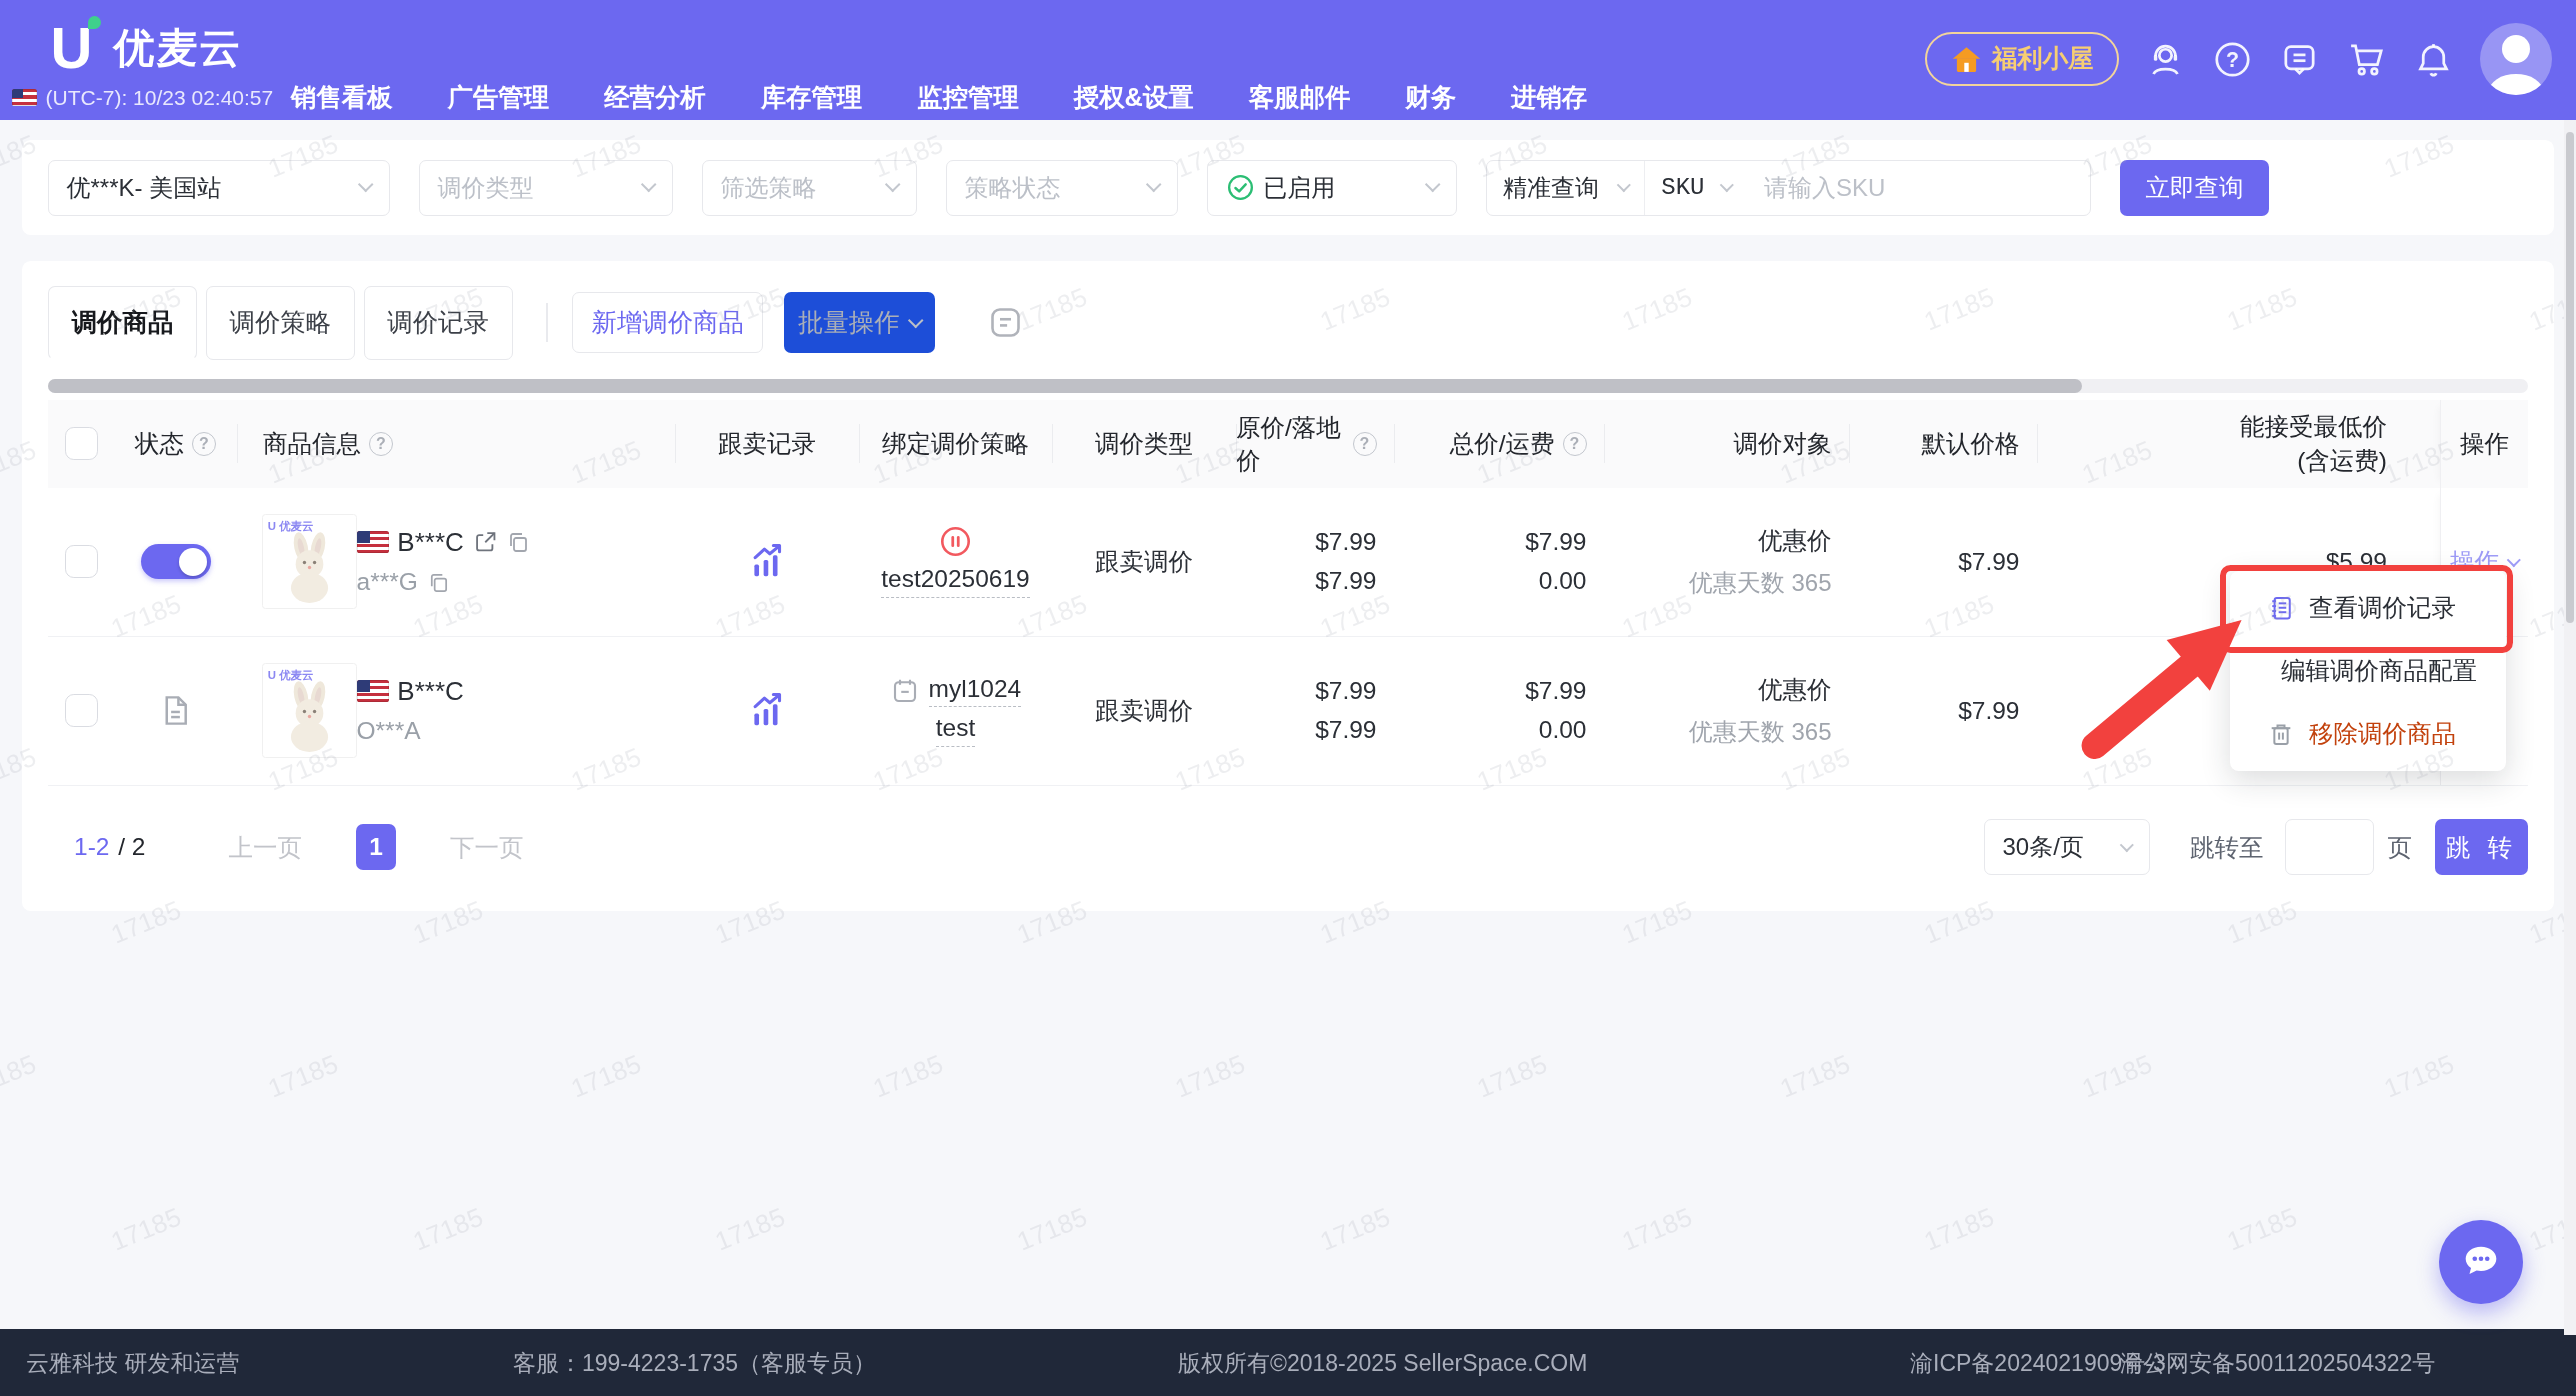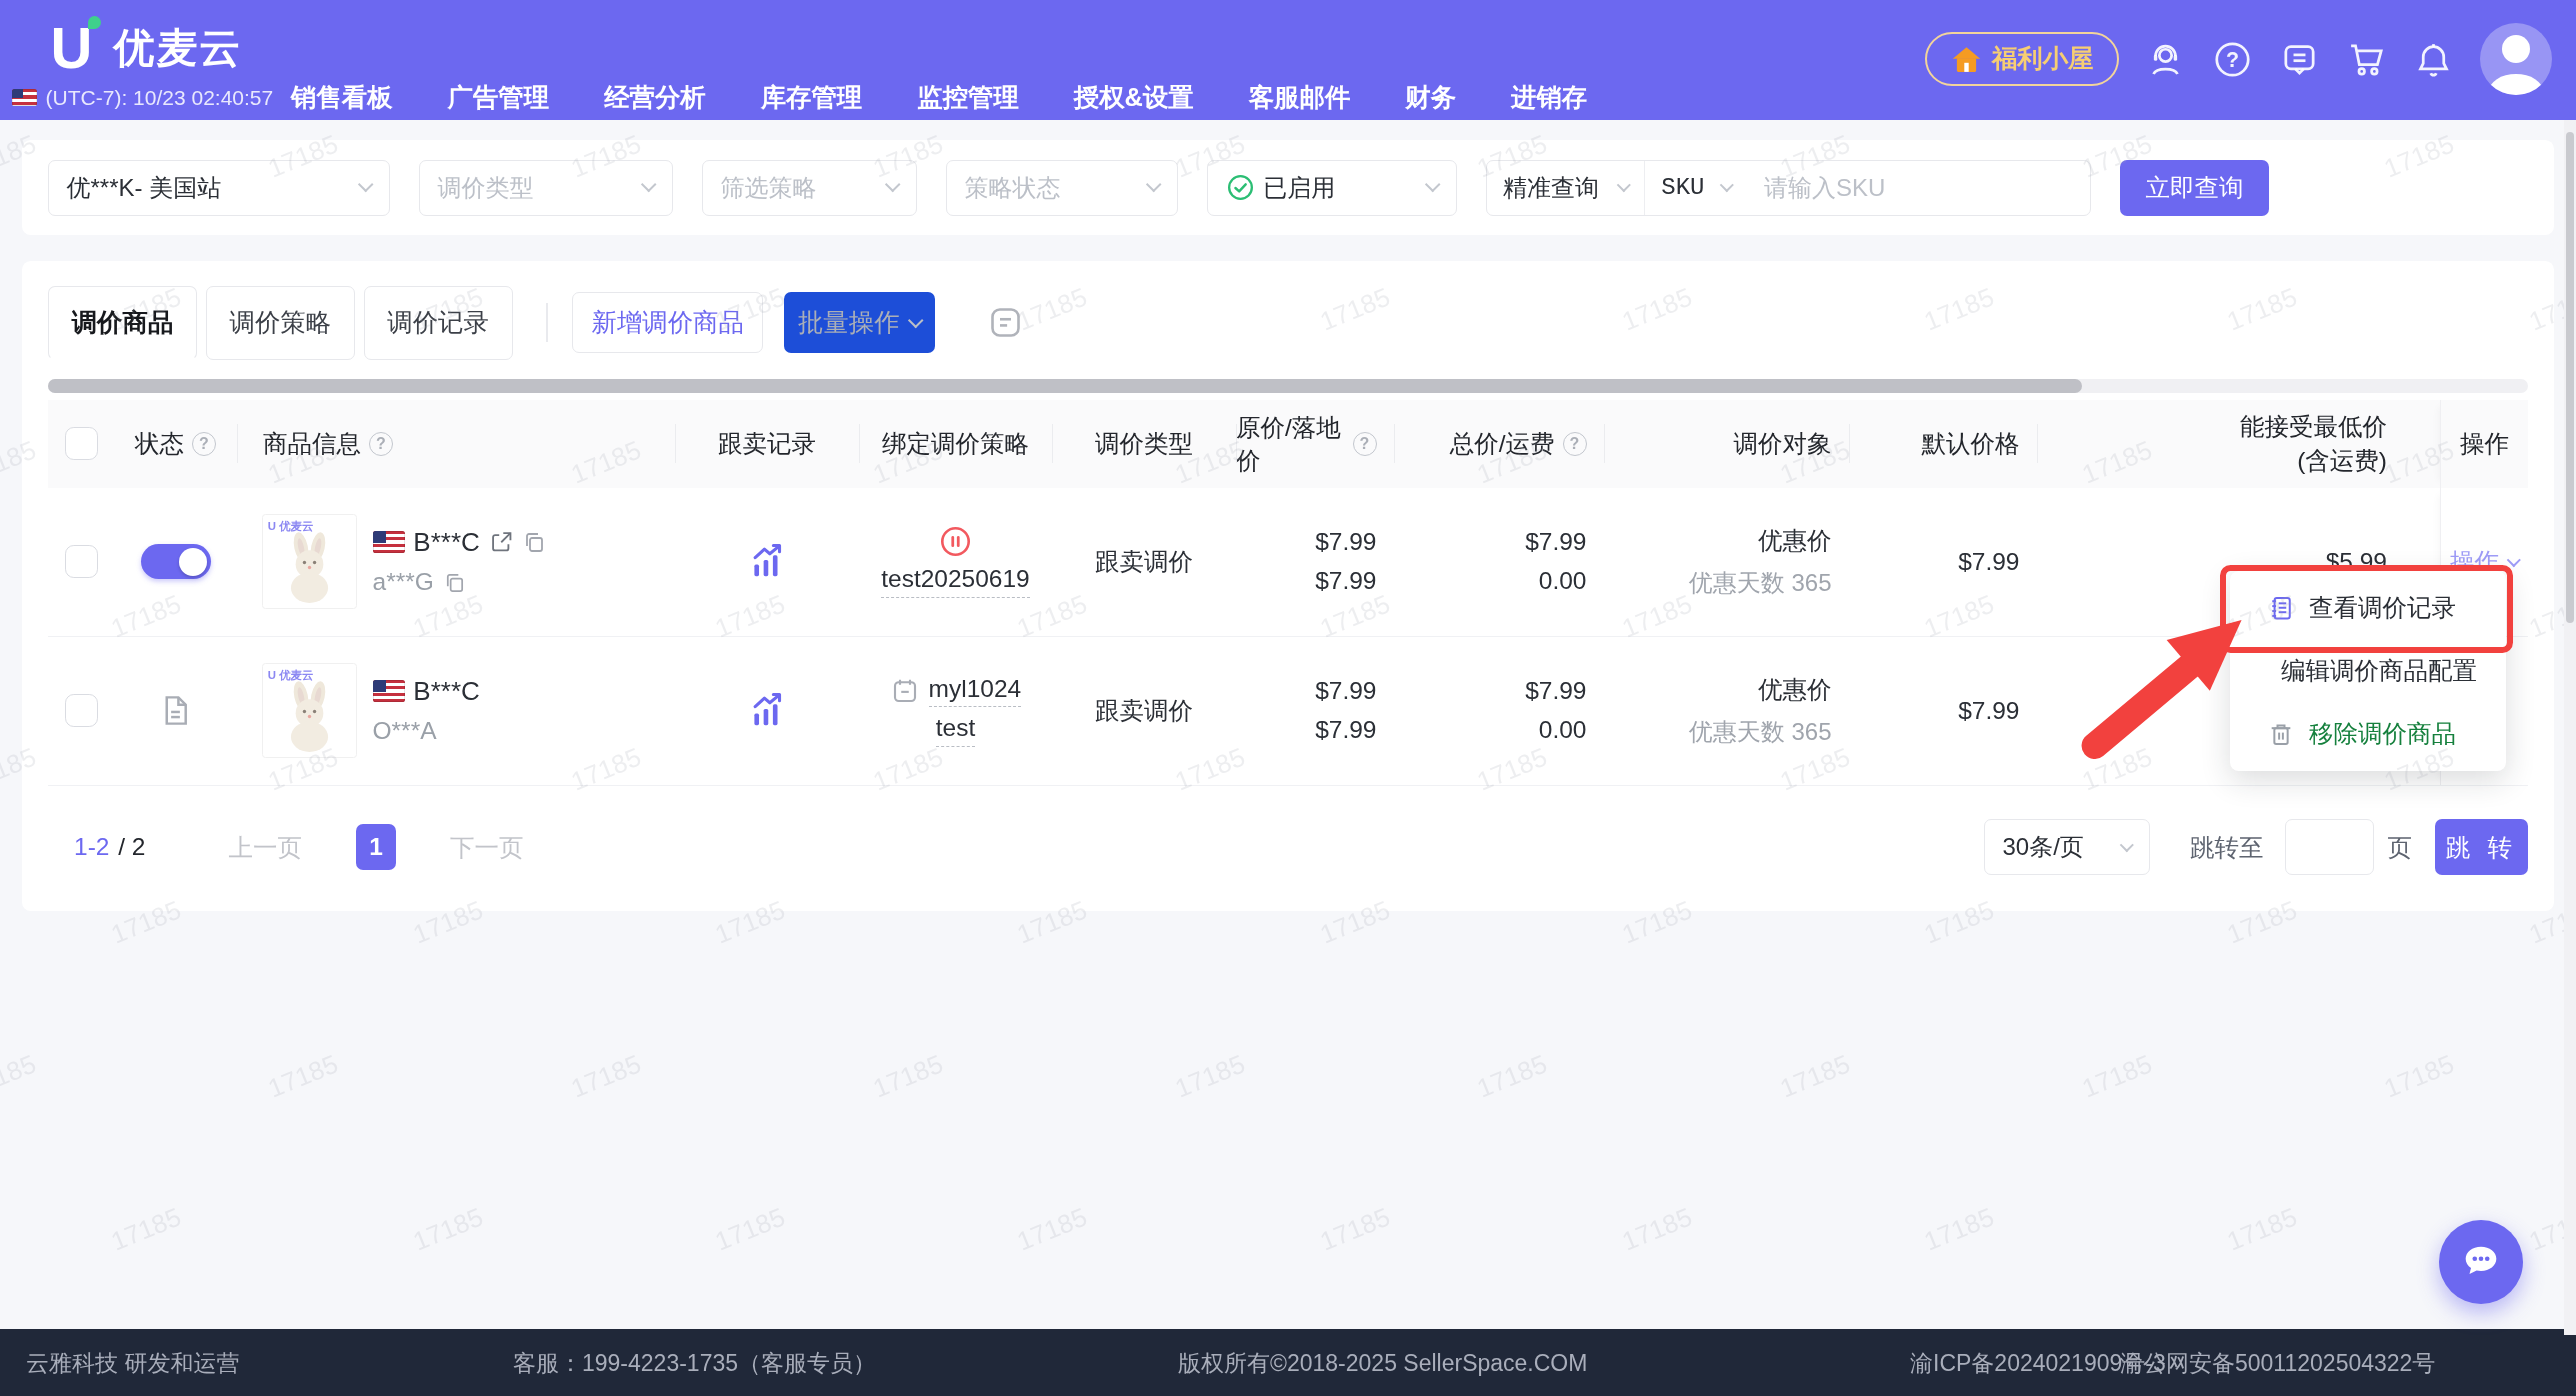--- a/index.html
+++ b/index.html
@@ -73,21 +73,21 @@
   .hcell.right{justify-content:flex-end;padding-right:17.5px;}
   .hcell.vl::before{content:'';position:absolute;left:0;top:24.5px;height:39px;width:0.9px;background:#EBECEF;}
   .minhdr{text-align:right;line-height:1.35;}
   .col-action{border-left:0.9px solid #EFEFF2;box-shadow:-7px 0 8.8px -7px rgba(0,0,0,.05);height:100%;display:flex;align-items:center;justify-content:center;}
   .trow{height:149px;border-bottom:0.9px solid var(--line);font-size:24.5px;}
   .ccenter{display:flex;align-items:center;justify-content:center;height:100%;}
   .cright{display:flex;flex-direction:column;align-items:flex-end;justify-content:center;padding-right:17.5px;gap:10.5px;height:100%;}
   .cb{width:33px;height:33px;border:1.8px solid #DADCE2;border-radius:8.8px;background:#fff;cursor:pointer;}
   .toggle{width:70px;height:35px;border-radius:17.5px;background:var(--primary);position:relative;cursor:pointer;box-shadow:0 2.6px 5.3px rgba(108,104,240,.35);}
   .toggle::after{content:'';position:absolute;right:3.5px;top:3.5px;width:28px;height:28px;border-radius:50%;background:#fff;box-shadow:0 1.8px 3.5px rgba(0,0,0,.2);}
-  .product{display:flex;align-items:center;gap:16px;padding-left:24.5px;height:100%;}
+  .product{display:flex;align-items:center;padding-left:24.5px;height:100%;}
   .pimg{width:95px;height:95px;background:#fff;border:0.9px solid #F0F0F0;border-radius:3.5px;position:relative;flex:0 0 auto;display:flex;align-items:flex-end;justify-content:center;}
   .imgwm{position:absolute;left:5.3px;top:3.5px;font-size:11.4px;color:#8B87F2;font-weight:700;white-space:nowrap;}
   .pinfo{display:flex;flex-direction:column;gap:10.5px;}
   .pline{display:flex;align-items:center;gap:8.8px;}
   .ptitle{font-size:26px;color:var(--txt);}
   .psub{font-size:24.5px;color:var(--txt-gray);}
   .dashed{border-bottom:1.8px dashed #B9BDC4;padding-bottom:3.5px;cursor:pointer;}
   .strategy{display:flex;flex-direction:column;align-items:center;justify-content:center;gap:7px;height:100%;}
   .strat2line{display:flex;align-items:center;gap:8.8px;}
   .sub-gray{color:#A0A5AD;font-size:24px;}
@@ -106,21 +106,21 @@
   .pg-right{margin-left:auto;display:flex;align-items:center;}
   .pg-size{width:166px;height:56px;}
   .pg-label{color:#5E6470;margin-left:40px;}
   .pg-input{width:89px;height:56px;border:1.8px solid var(--border);border-radius:7px;margin-left:21px;font-size:24px;text-align:center;outline:none;font-family:inherit;}
   .pg-unit{color:#5E6470;margin-left:14px;}
   .pg-go{width:93px;height:56px;margin-left:23px;letter-spacing:5.3px;}
 
   
   .action-menu{position:absolute;left:2230px;top:571px;width:276px;background:#fff;border-radius:8.8px;box-shadow:0 8.8px 30px rgba(31,35,41,.16);padding:5.3px 0;z-index:60;}
   .menu-item{height:63px;display:flex;align-items:center;gap:14px;padding:0 37px;font-size:24.5px;color:var(--txt);cursor:pointer;white-space:nowrap;}
-  .menu-item.dim{color:#15803d;}
+  .menu-item.dim{color:#c2410c;}
   .red-box{position:absolute;left:2220px;top:565px;width:293px;height:88px;border:6.1px solid var(--red);border-radius:10.5px;z-index:70;pointer-events:none;}
   .red-arrow{position:absolute;left:2070px;top:606px;z-index:70;pointer-events:none;}
 
   
   .wm-layer{position:absolute;left:0;top:123px;width:2576px;height:1209px;overflow:hidden;pointer-events:none;z-index:65;}
   .wm-layer span{position:absolute;font-size:26px;color:#9FA3AF;opacity:.18;transform:rotate(-22deg);white-space:nowrap;}
   .chat-float{position:absolute;left:2439px;top:1220px;width:84px;height:84px;border-radius:50%;background:var(--primary);display:flex;align-items:center;justify-content:center;box-shadow:0 8.8px 21px rgba(108,104,240,.45);cursor:pointer;z-index:80;}
   .vscroll{position:absolute;right:0;top:120px;width:12.3px;height:1215px;background:#F1F1F4;z-index:85;}
   .vscroll .vthumb{position:absolute;left:1.8px;top:12.3px;width:8.8px;height:491px;border-radius:4.4px;background:#C9CACF;cursor:grab;}
 

